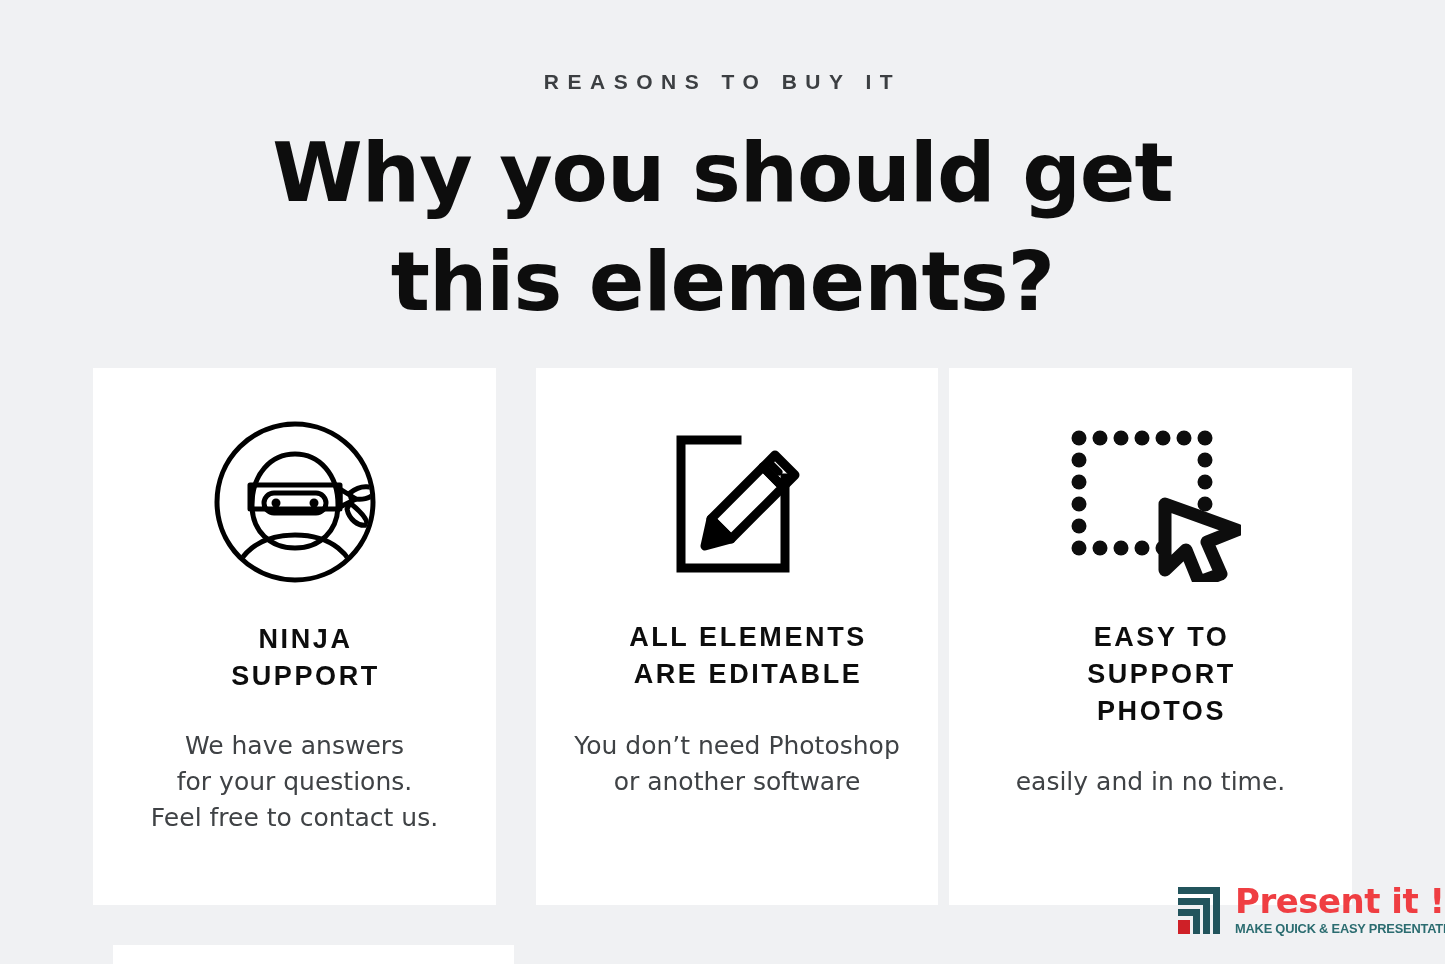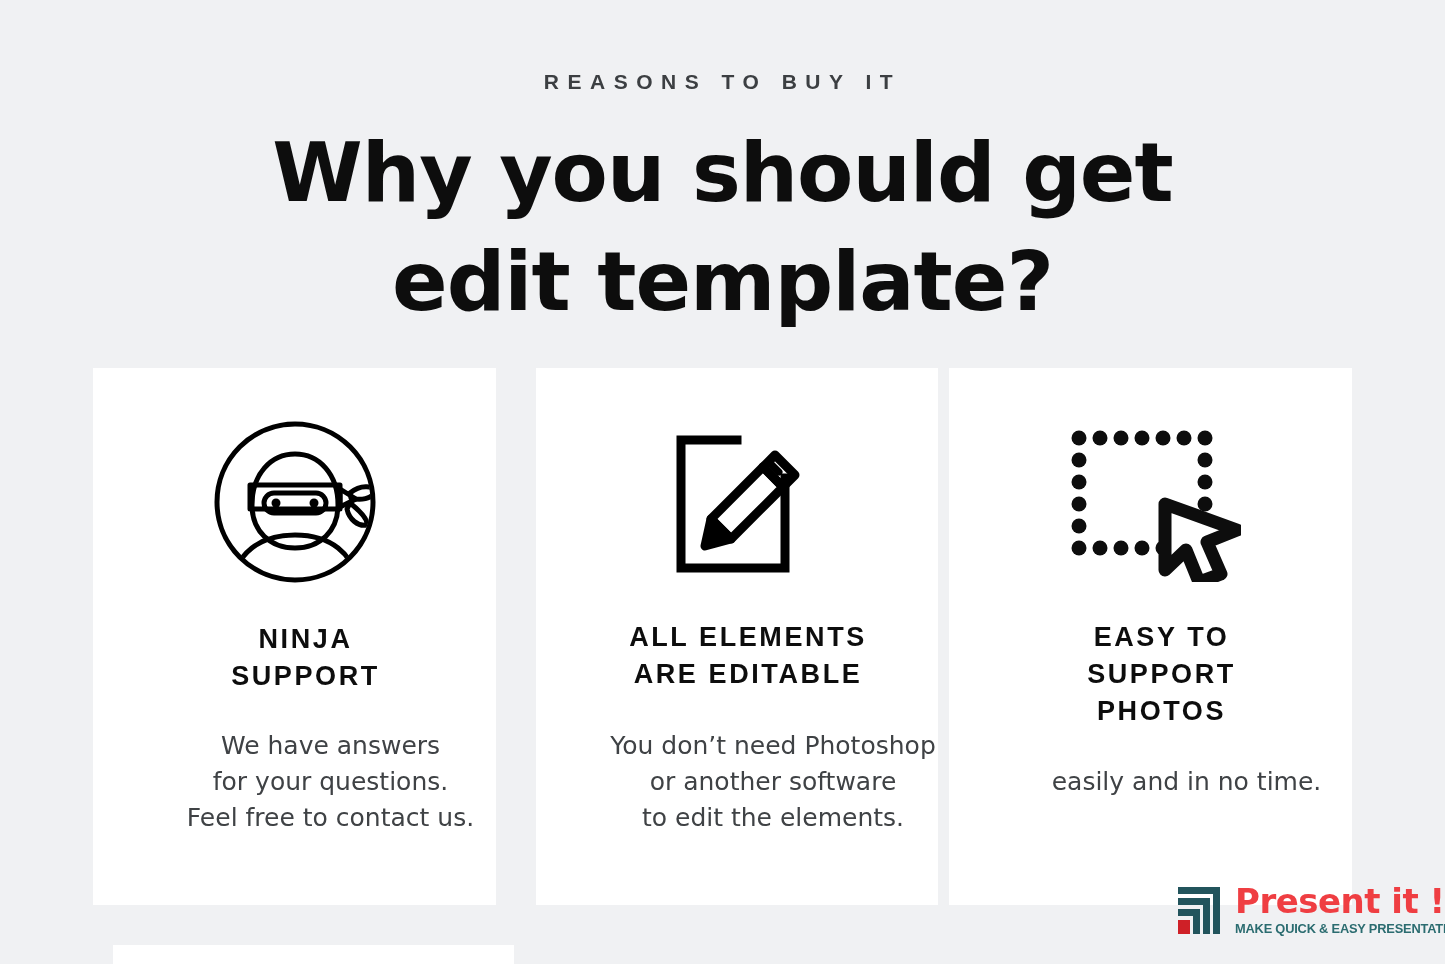--- a/index.html
+++ b/index.html
@@ -105,21 +105,20 @@
   .card-body {
     position: absolute;
     left: 0;
     width: 100%;
     text-align: center;
     font-size: 25px;
     line-height: 36px;
     font-weight: 400;
     color: #3f4245;
     font-family: "DejaVu Sans", sans-serif;
-    padding-left: 36px;
   }
   .card-1 .card-body { top: 360px; }
   .card-2 .card-body { top: 360px; }
   .card-3 .card-body { top: 396px; }
 
   .card-title span,
   .card-body span { display: block; }
 
   
   .logo {
@@ -166,21 +165,21 @@
 </style>
 </head>
 <body>
 
 <div class="slide">
 
   <div class="eyebrow">REASONS TO BUY IT</div>
 
   <div class="headline">
     <span class="hl-line">Why you should get</span>
-    <span class="hl-line">edit template?</span>
+    <span class="hl-line">this elements?</span>
   </div>
 
   <div class="card card-1">
     <div class="icon-wrap">
       <svg width="170" height="170" viewBox="0 0 170 170" fill="none" xmlns="http://www.w3.org/2000/svg">
 
         <circle cx="85" cy="85" r="78" stroke="#000" stroke-width="5" fill="none"></circle>
 
         <defs>
           <clipPath id="ninjaClip">
@@ -237,21 +236,20 @@
     </div>
 
     <div class="card-title">
       <span>ALL ELEMENTS</span>
       <span>ARE EDITABLE</span>
     </div>
 
     <div class="card-body">
       <span>You don’t need Photoshop</span>
       <span>or another software</span>
-      <span>to edit the elements.</span>
     </div>
   </div>
 
   <div class="card card-3">
     <div class="icon-wrap">
       <svg width="180" height="160" viewBox="0 0 180 160" fill="none" xmlns="http://www.w3.org/2000/svg">
 
         <circle cx="18" cy="16" r="7.5" fill="#0d0d0d"></circle>
         <circle cx="39" cy="16" r="7.5" fill="#0d0d0d"></circle>
         <circle cx="60" cy="16" r="7.5" fill="#0d0d0d"></circle>

